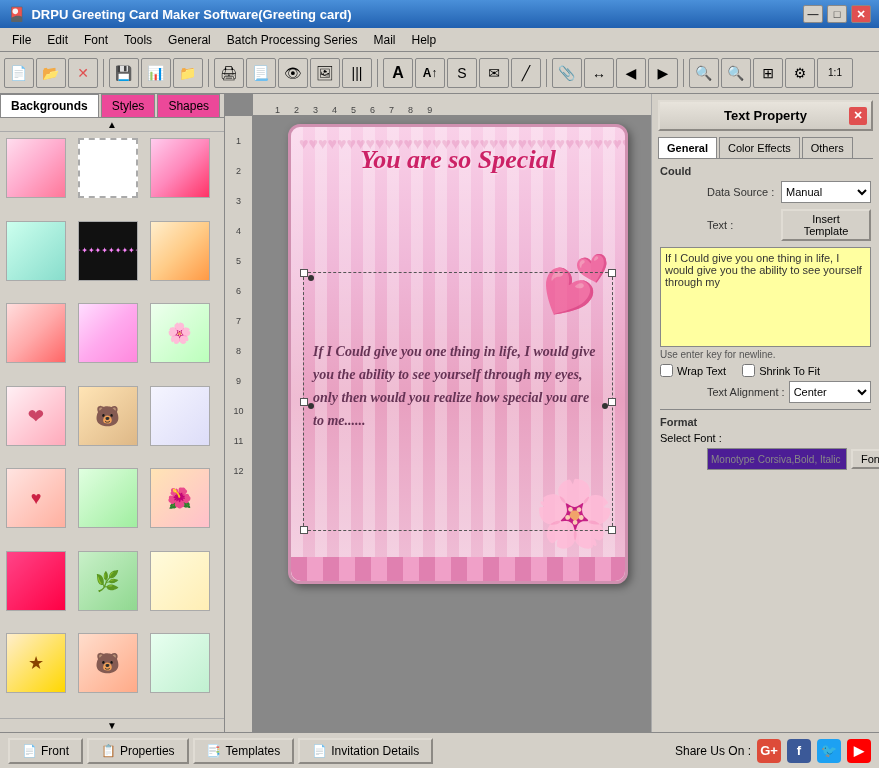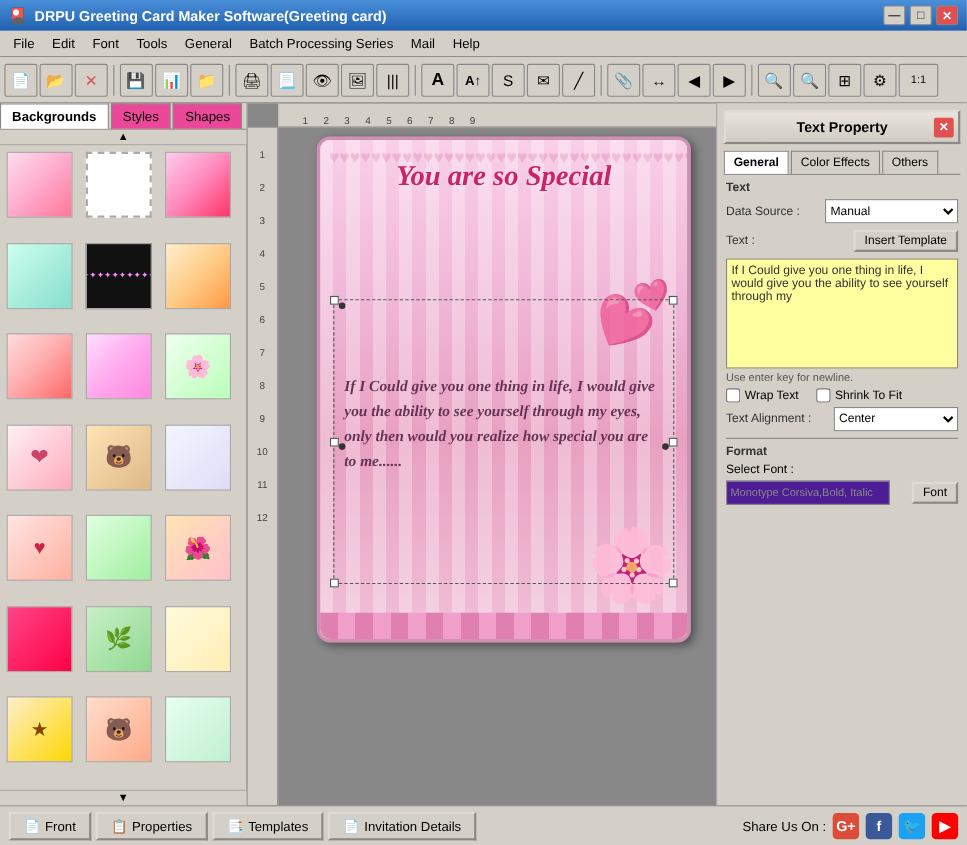--- a/index.html
+++ b/index.html
@@ -261,21 +261,22 @@
     }
     .prop-section-label {
       font-weight: bold;
       margin-bottom: 4px;
       color: #333;
     }
     .prop-row {
       display: flex;
       align-items: center;
       margin-bottom: 6px;
-      gap: 20px;
+      gap: 4px;
+      margin-left: 47px;
     }
     .prop-label { color: #333; min-width: 70px; }
     .prop-select {
       flex: 1;
       height: 22px;
       font-size: 11px;
       background: white;
       border: 1px solid #888;
     }
     .prop-textarea {
@@ -545,21 +546,21 @@
       <button class="text-property-close">✕</button>
     </div>
 
     <div class="prop-tabs">
       <div class="prop-tab active">General</div>
       <div class="prop-tab">Color Effects</div>
       <div class="prop-tab">Others</div>
     </div>
 
     <div class="prop-content">
-      <div class="prop-section-label">Text</div>
+      <div class="prop-section-label">Could</div>
 
       <div class="prop-row">
         <span class="prop-label">Data Source :</span>
         <select class="prop-select">
           <option>Manual</option>
         </select>
       </div>
 
       <div class="prop-row">
         <span class="prop-label">Text :</span>

